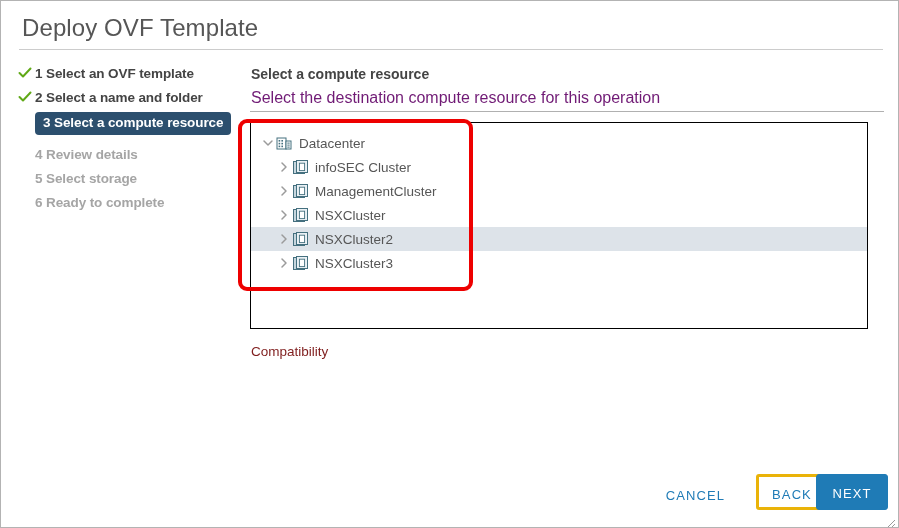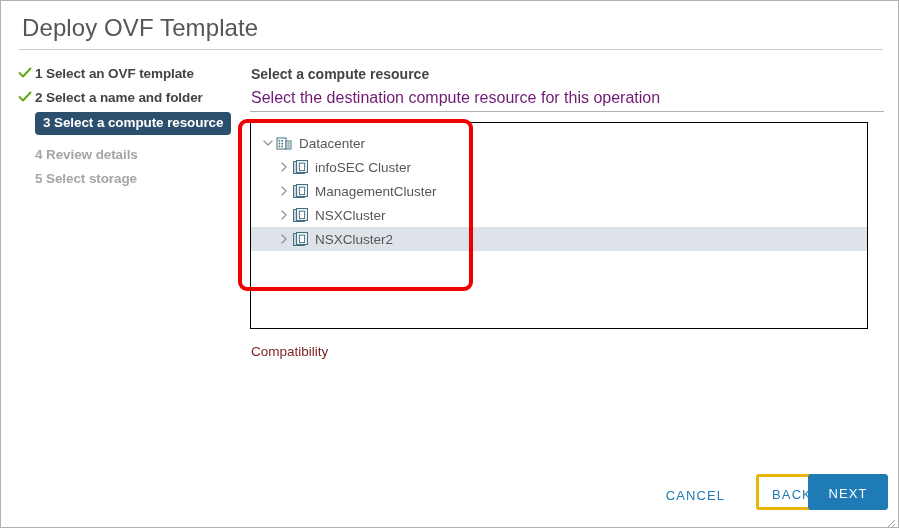--- a/index.html
+++ b/index.html
@@ -253,21 +253,21 @@
     height: 36px;
     line-height: 34px;
     color: #1f7bb6;
     background: #ffffff;
     border: 3px solid #eab308;
     border-radius: 3px;
   }
   #btn-next {
     right: 12px;
     top: 7px;
-    width: 80px;
+    width: 72px;
     height: 36px;
     line-height: 36px;
     color: #ffffff;
     background: #1f7bb6;
     border: 1px solid #1f7bb6;
     border-radius: 3px;
   }
 
   #resize-grip {
     position: absolute;
@@ -305,20 +305,23 @@
         <span class="steplabel">2 Select a name and folder</span>
       </div>
       <div class="step active">
         <span class="pill">3 Select a compute resource</span>
       </div>
       <div class="step pending">
         <span class="steplabel">4 Review details</span>
       </div>
       <div class="step pending">
         <span class="steplabel">5 Select storage</span>
+      </div>
+      <div class="step pending">
+        <span class="steplabel">6 Ready to complete</span>
       </div>
     </div>
 
   <div id="main-heading">Select a compute resource</div>
   <div id="main-sub">Select the destination compute resource for this operation</div>
   <div id="main-rule"></div>
 
   <div id="tree-panel">
     <div id="tree-rows">
         <div class="tree-row level0">
@@ -397,20 +400,35 @@
           </span>
           <span class="icon">
             <svg width="17" height="16" viewBox="0 0 17 16" style="position:absolute;left:1px;top:0px">
               <rect x="1.5" y="2.5" width="11" height="12" fill="#c6d6de" stroke="#45707f" stroke-width="1"></rect>
               <rect x="4.5" y="1.5" width="11" height="12" fill="#eaf1f5" stroke="#45707f" stroke-width="1"></rect>
               <rect x="7.4" y="4.2" width="5.2" height="7.4" fill="#ffffff" stroke="#45707f" stroke-width="0.9"></rect>
             </svg>
           </span>
           <span class="label">NSXCluster2</span>
         </div>
+        <div class="tree-row level1">
+          <span class="chev">
+            <svg width="14" height="14" viewBox="0 0 14 14" style="position:absolute;left:0;top:0">
+              <path d="M5 3 L9 7 L5 11" stroke="#9b9b9b" stroke-width="1.5" fill="none" stroke-linecap="round" stroke-linejoin="round"></path>
+            </svg>
+          </span>
+          <span class="icon">
+            <svg width="17" height="16" viewBox="0 0 17 16" style="position:absolute;left:1px;top:0px">
+              <rect x="1.5" y="2.5" width="11" height="12" fill="#c6d6de" stroke="#45707f" stroke-width="1"></rect>
+              <rect x="4.5" y="1.5" width="11" height="12" fill="#eaf1f5" stroke="#45707f" stroke-width="1"></rect>
+              <rect x="7.4" y="4.2" width="5.2" height="7.4" fill="#ffffff" stroke="#45707f" stroke-width="0.9"></rect>
+            </svg>
+          </span>
+          <span class="label">NSXCluster3</span>
+        </div>
       </div>
   </div>
 
   <div id="annotation"></div>
 
   <div id="compat-label">Compatibility</div>
 
   <div id="footer-rule"></div>
   <div id="footer">
     <button class="btn" id="btn-cancel">CANCEL</button>

